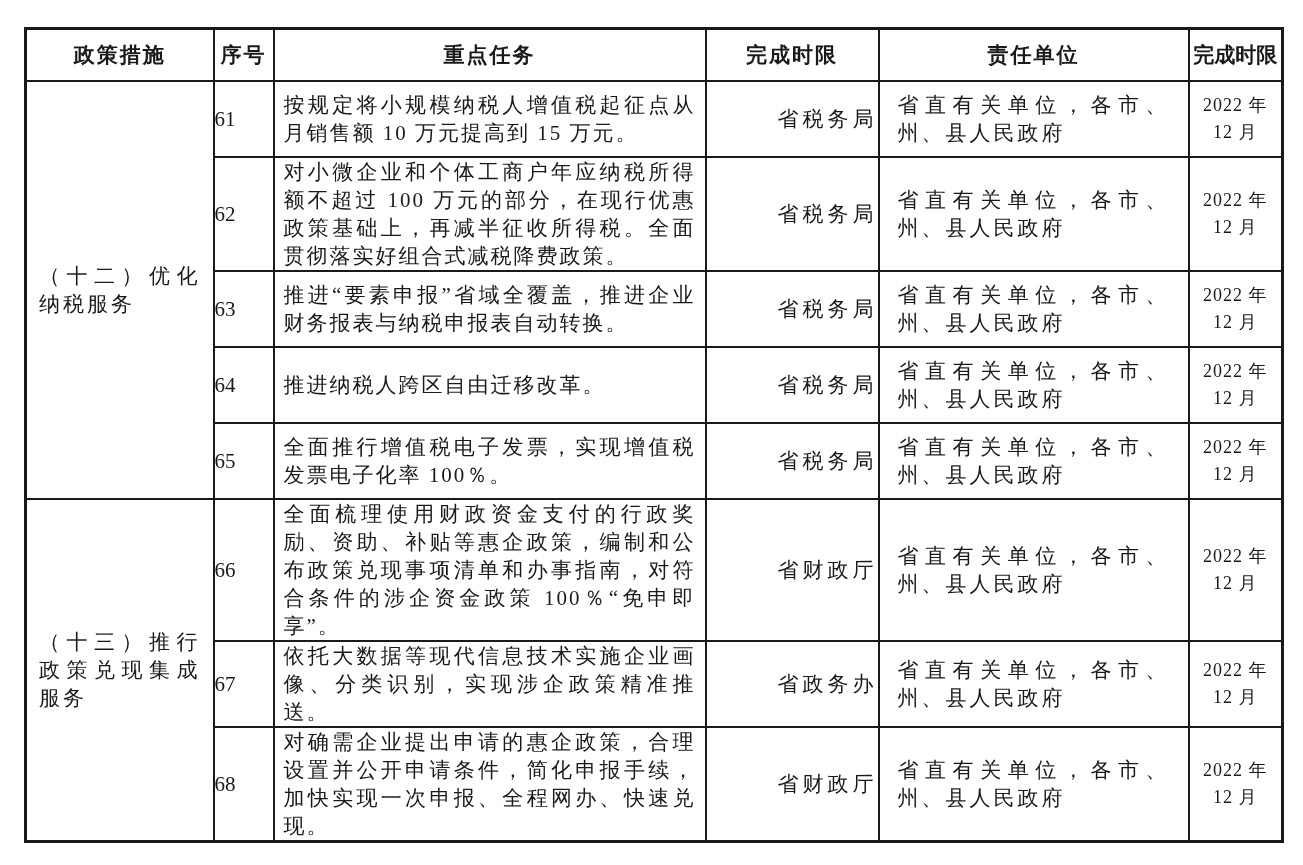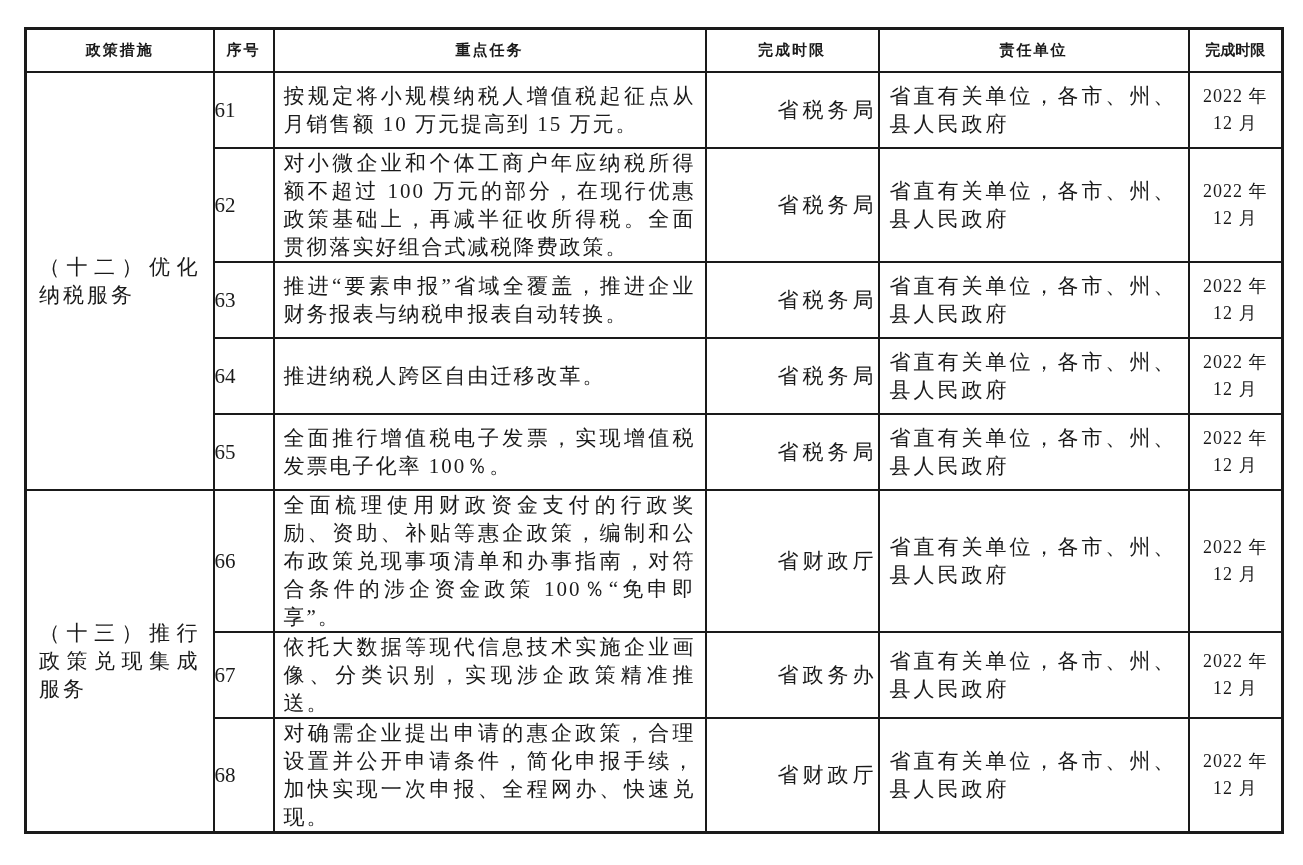--- a/index.html
+++ b/index.html
@@ -21,21 +21,21 @@
   col.c-measure  { width: 188px; }
   col.c-no       { width: 60px;  }
   col.c-task     { width: 432px; }
   col.c-lead     { width: 173px; }
   col.c-resp     { width: 310px; }
   col.c-deadline { width: 94px;  }
   th, td { border: 2px solid #1a1a1a; vertical-align: middle; }
   th {
     font-family: "Liberation Sans", "DejaVu Sans", sans-serif;
     font-weight: bold;
-    font-size: 15px;
+    font-size: 21px;
     letter-spacing: 2px;
     padding: 11px 1px;
     text-align: center;
     white-space: nowrap;
   }
   th.h-deadline { letter-spacing: 0px; }
   td {
     font-size: 21px;
     line-height: 28px;
     height: 62px;
@@ -51,21 +51,21 @@
     text-align: justify;
     text-justify: inter-character;
     letter-spacing: 2px;
     padding: 0 9px;
   }
   td.lead { text-align: right; letter-spacing: 4px; }
   td.resp {
     text-align: justify;
     text-justify: inter-character;
     letter-spacing: 3px;
-    padding: 9px 10px;
+    padding: 9px 18px;
   }
   td.deadline { text-align: center; letter-spacing: 1px; font-size: 18px; padding: 4px 2px; }
   td.deadline .dl-line { display: block; line-height: 27px; }
 </style>
 </head>
 <body>
 
 <div class="page">
   <table class="policy-table">
     <colgroup>

